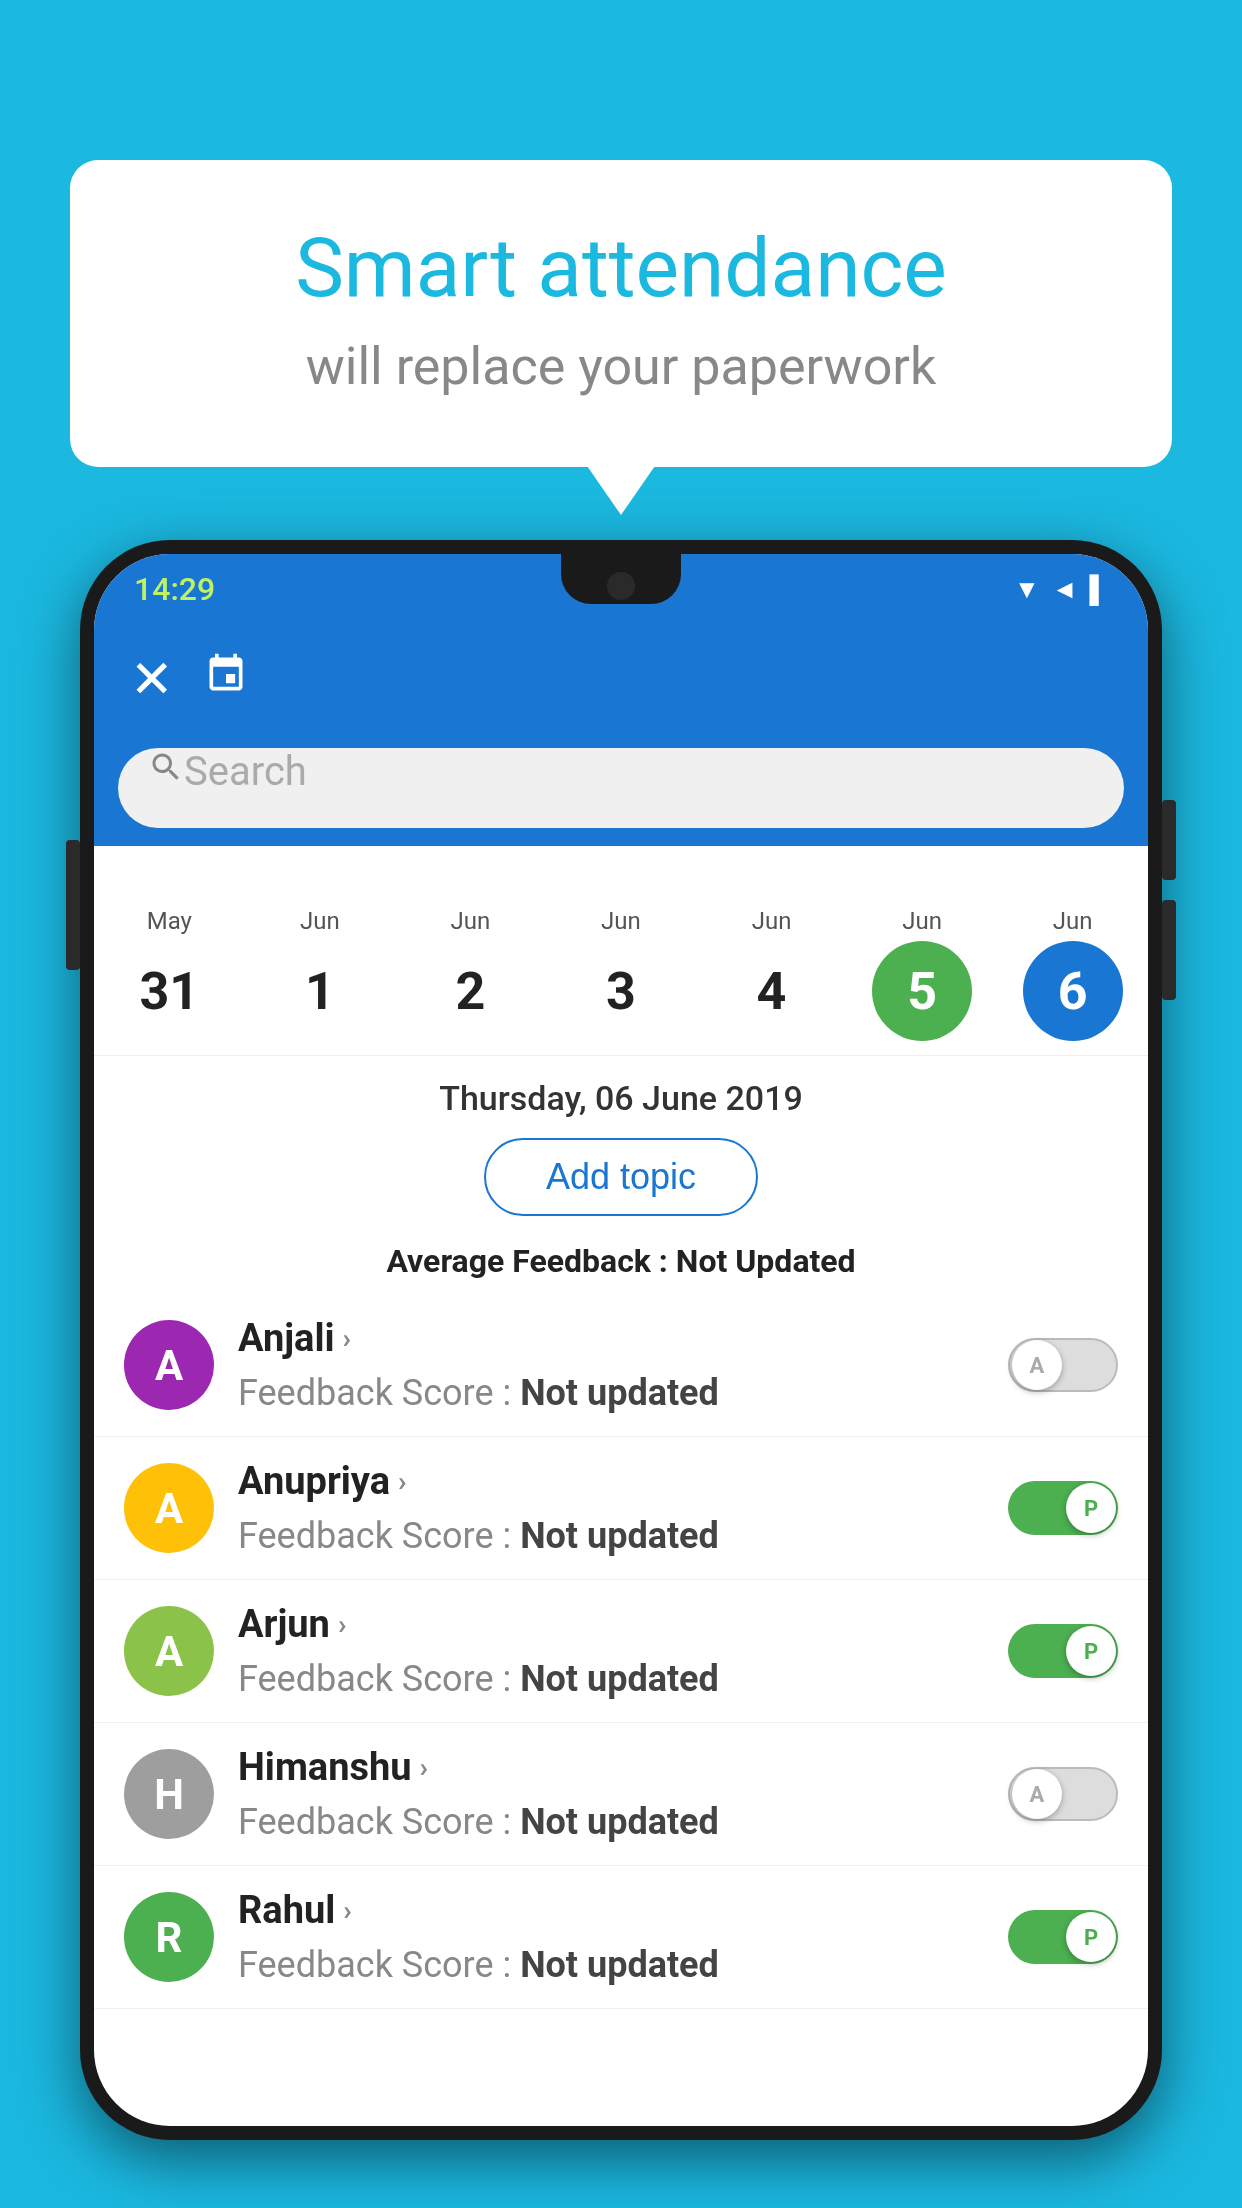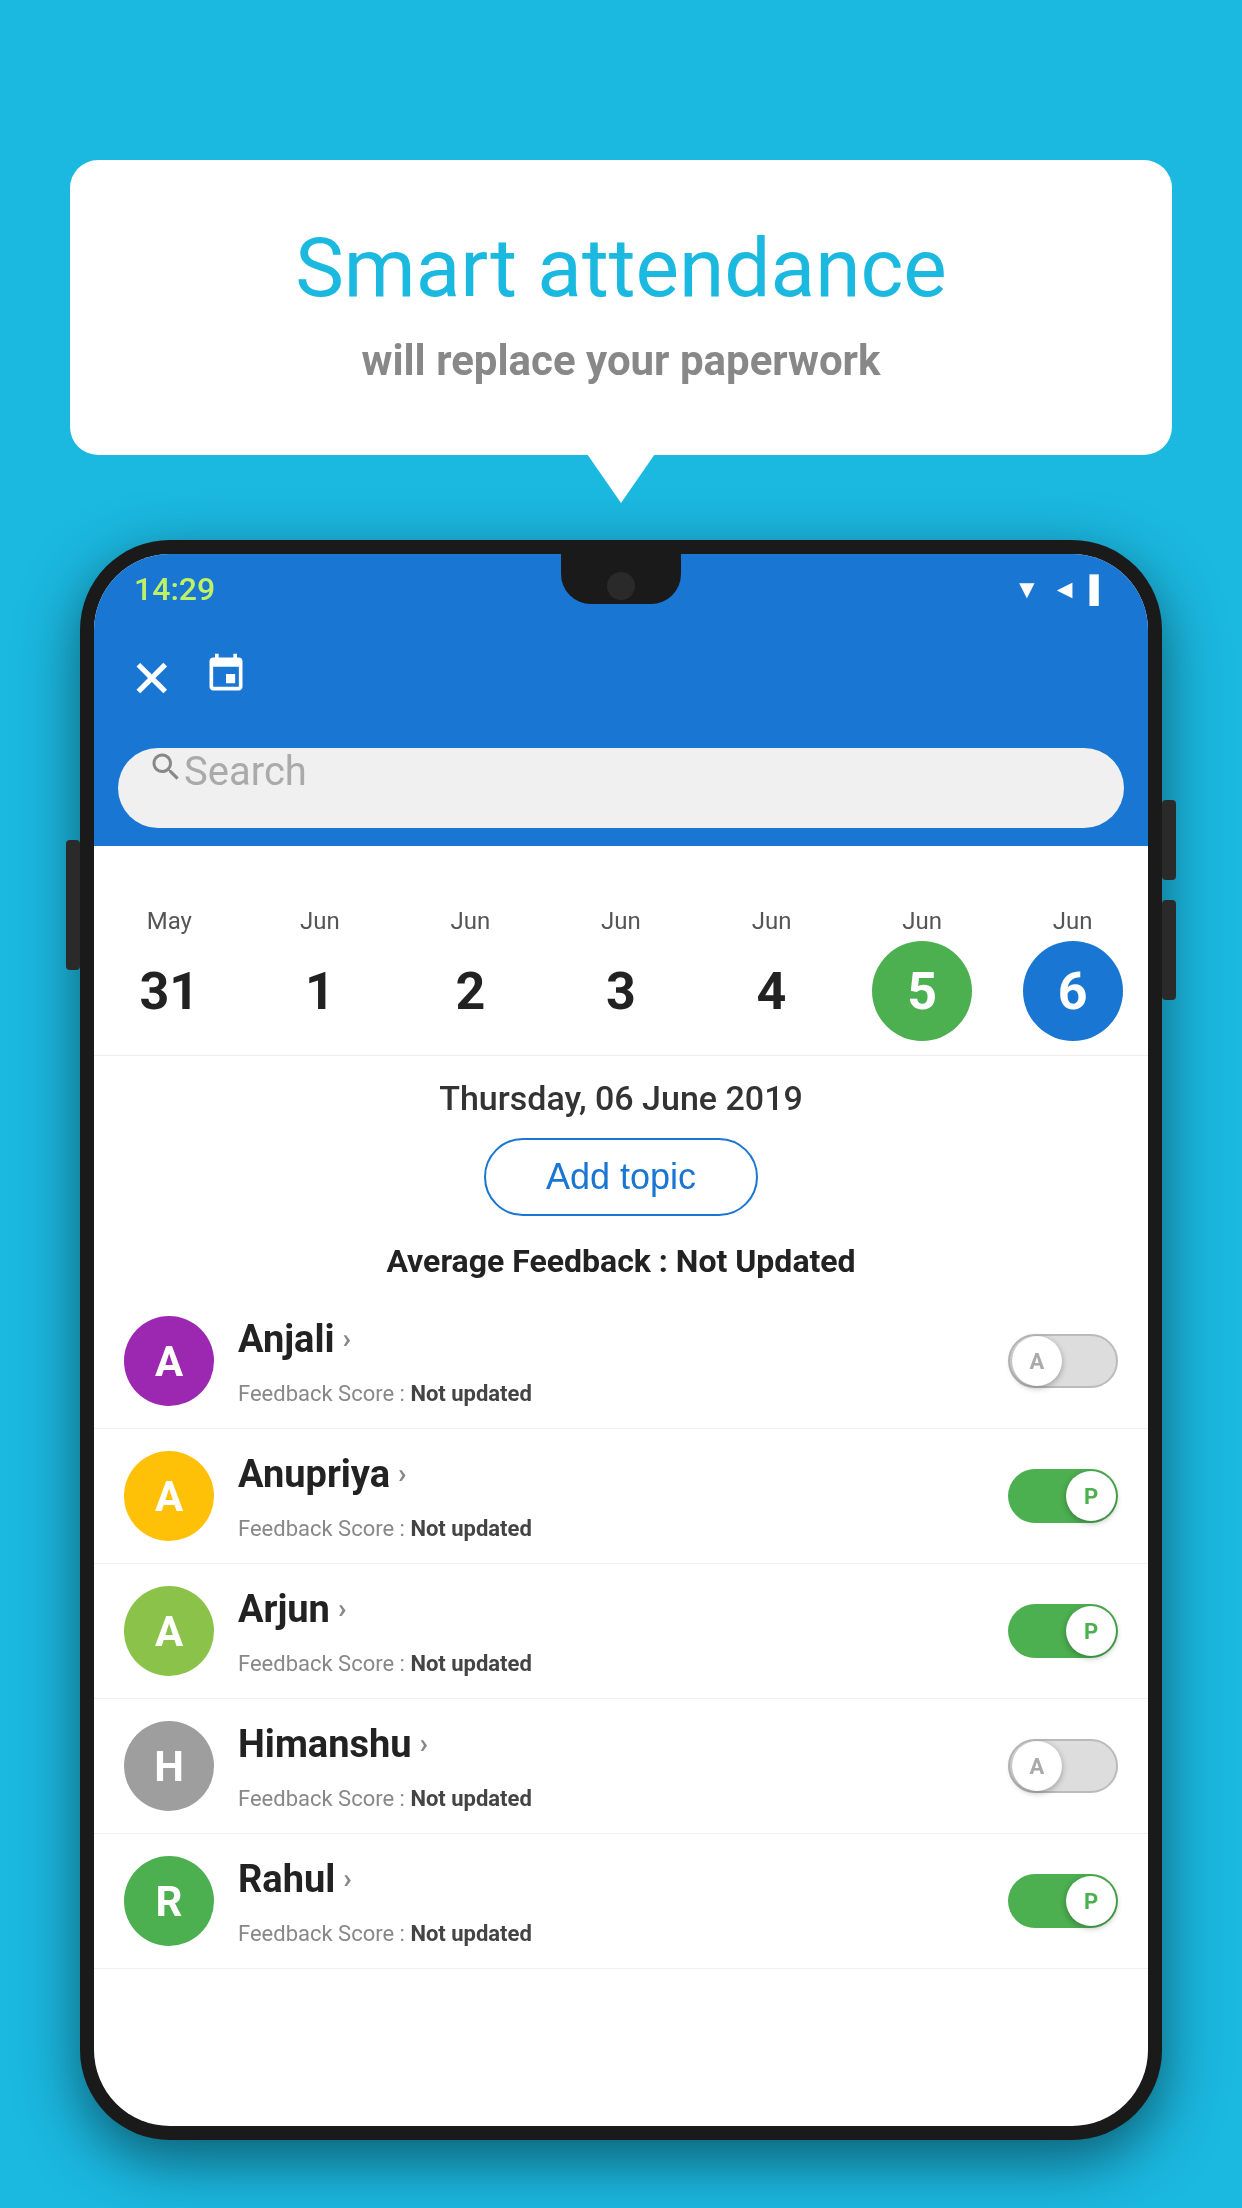--- a/index.html
+++ b/index.html
@@ -47,23 +47,23 @@
     }
 
     .speech-bubble-title {
       font-size: 82px;
       color: #1BB8E0;
       font-weight: 400;
       margin-bottom: 20px;
     }
 
     .speech-bubble-subtitle {
-      font-size: 42px;
+      font-size: 52px;
       color: #888;
-      font-weight: 700;
+      font-weight: 400;
     }
 
     
     .phone-wrapper {
       position: absolute;
       top: 540px;
       left: 80px;
       right: 80px;
       bottom: 0;
     }
@@ -317,23 +317,23 @@
       align-items: center;
       gap: 8px;
     }
 
     .chevron {
       font-size: 28px;
       color: #888;
     }
 
     .student-feedback {
-      font-size: 22px;
+      font-size: 36px;
       color: #888;
-      margin-top: 20px;
+      margin-top: 12px;
     }
 
     .student-feedback b {
       color: #444;
     }
 
     
     .toggle-wrapper {
       width: 110px;
       height: 54px;

